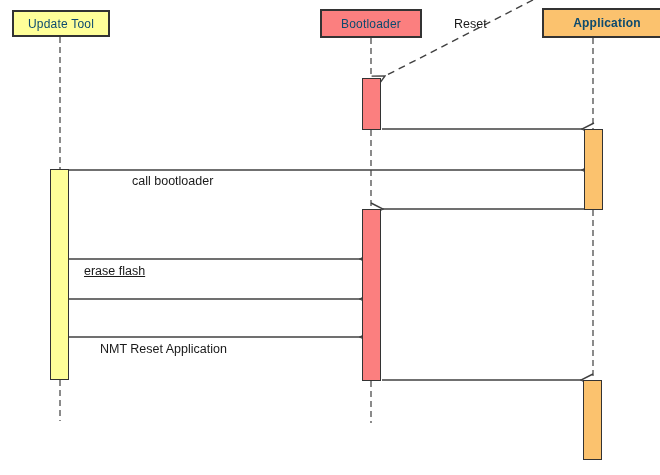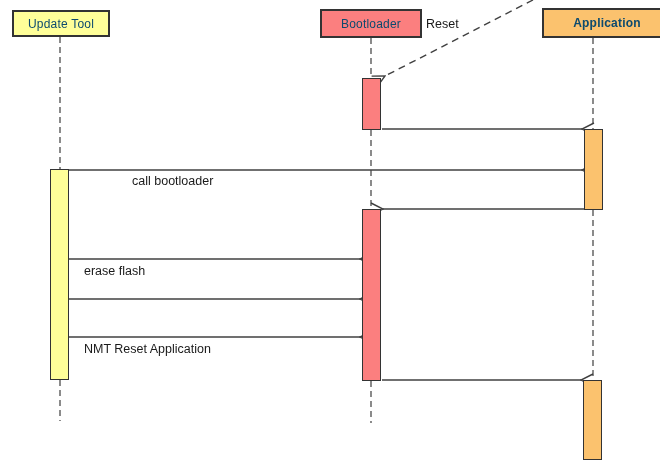--- a/index.html
+++ b/index.html
@@ -49,25 +49,25 @@
   .bar.bl-2 { left: 362px; top: 209px; width: 19px; height: 172px; }
   .bar.ap-1 { left: 584px; top: 129px; width: 19px; height: 81px;  }
   .bar.ap-2 { left: 583px; top: 380px; width: 19px; height: 80px;  }
 
   .msg-label {
     position: absolute;
     font-size: 12.5px;
     color: #1a1a1a;
     white-space: nowrap;
   }
-  .lbl-reset { left: 426px; top: 17px; }
+  .lbl-reset { left: 454px; top: 17px; }
   .lbl-call  { left: 84px;  top: 174px; margin-left: 48px; }
-  .lbl-erase { left: 84px;  top: 264px; }
+  .lbl-erase { left: 84px;  top: 264px; text-decoration: underline; }
   .lbl-flash { left: 84px;  top: 303px; }
-  .lbl-nmt   { left: 84px;  top: 342px; }
+  .lbl-nmt   { left: 100px;  top: 342px; }
 </style>
 </head>
 <body>
 
 <div id="canvas">
 
   <svg id="connector-layer" viewBox="0 0 660 475" xmlns="http://www.w3.org/2000/svg">
     <defs>
       <marker id="openArrow" viewBox="-1 -7 15 14" refX="0" refY="0" markerWidth="15" markerHeight="14" orient="auto" markerUnits="userSpaceOnUse">
         <path d="M12,-6 L0,0 L12,6" fill="none" stroke="#404040" stroke-width="1.4"></path>

